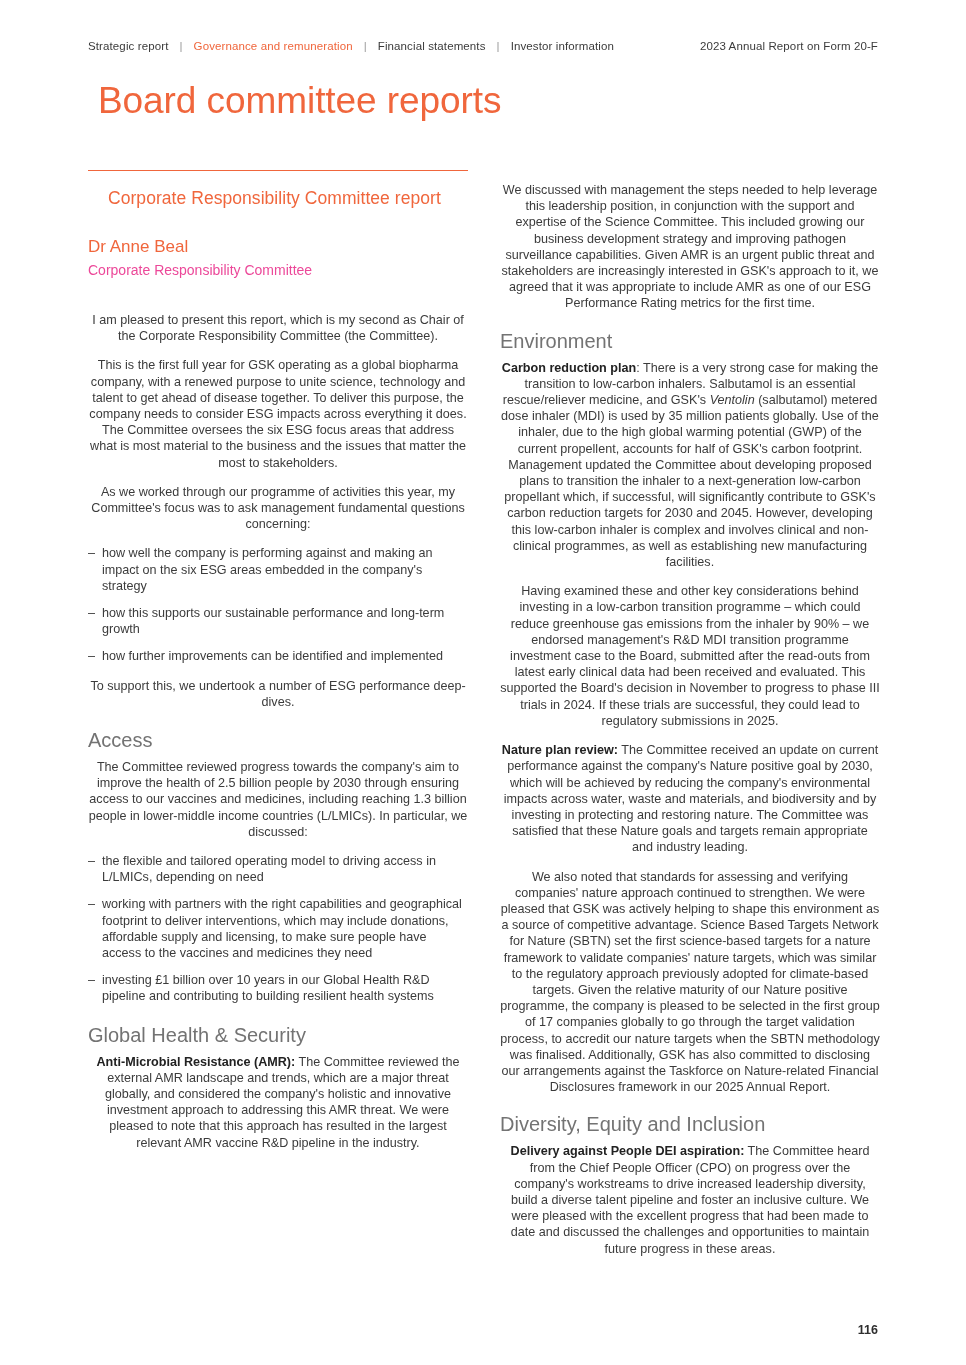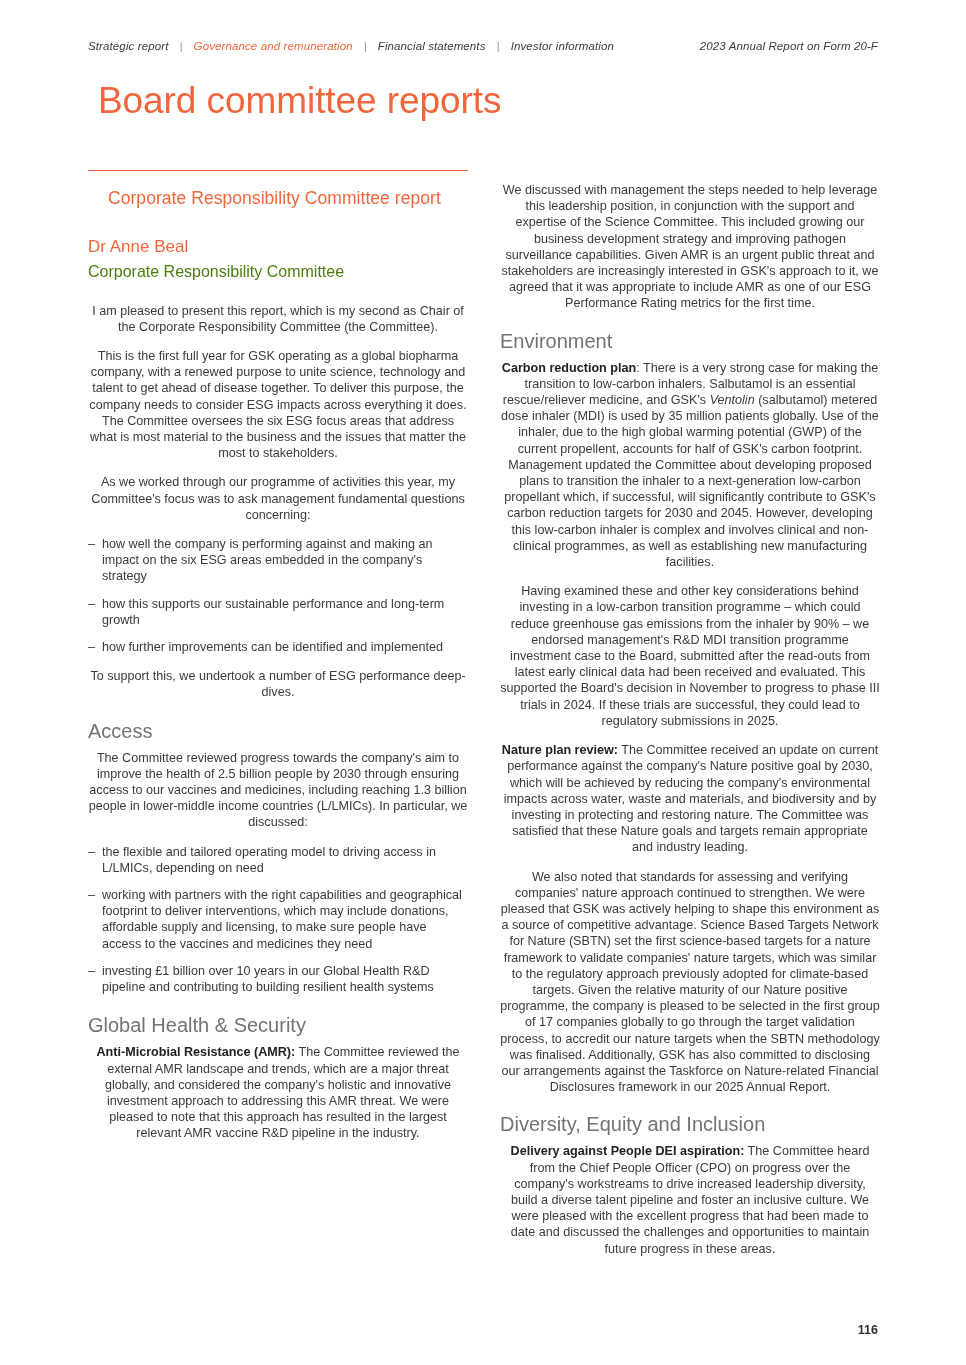--- a/index.html
+++ b/index.html
@@ -29,21 +29,20 @@
   .run-head {
     position: absolute;
     left: 88px;
     top: 40px;
     width: 790px;
     display: flex;
     align-items: baseline;
     font-size: 11.5px;
     letter-spacing: 0.01em;
     color: #3b3b3b;
-    font-style: italic;
   }
   .run-head .nav {
     display: flex;
     align-items: baseline;
     flex: 1 1 auto;
   }
   .run-head .nav-item { white-space: nowrap; }
   .run-head .nav-item.active { color: #F0663C; }
   .run-head .sep {
     color: #9a9a9a;
@@ -97,24 +96,24 @@
     margin-left: 20px;
   }
   h3.person {
     font-size: 17px;
     font-weight: 400;
     color: #F0663C;
     line-height: 1.25;
     margin-bottom: 4px;
   }
   .person-role {
-    font-size: 16px;
-    color: #4d7c0f;
+    font-size: 14px;
+    color: #ec4899;
     line-height: 1.35;
-    margin-bottom: 20px;
+    margin-bottom: 32px;
   }
   h3.sub-head {
     font-size: 20px;
     font-weight: 400;
     color: #737373;
     line-height: 1.3;
     margin-top: 17px;
     margin-bottom: 6px;
   }
   .col-right h3.sub-head { margin-top: 16px; }

